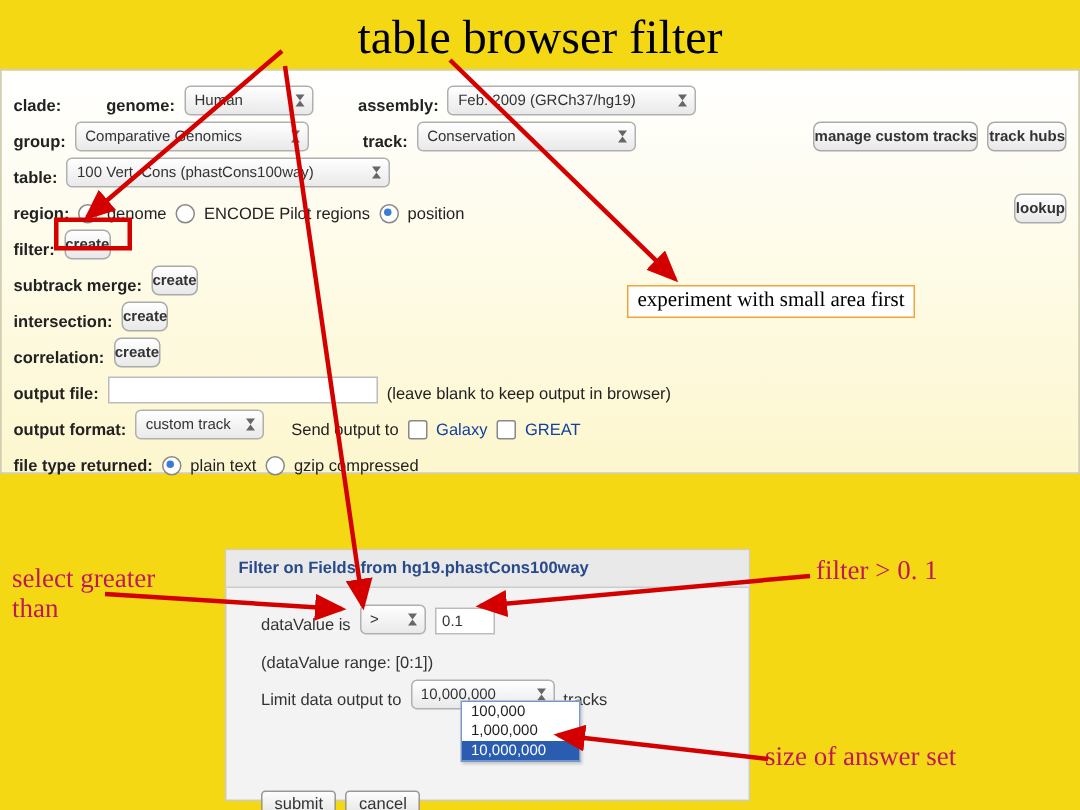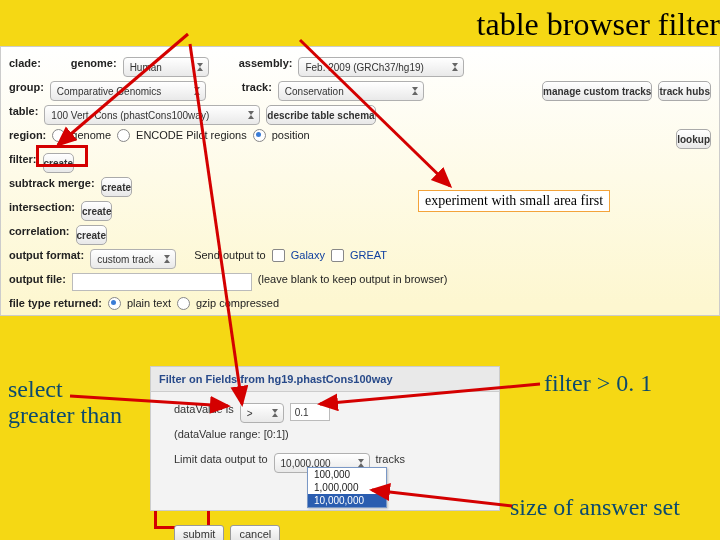--- a/index.html
+++ b/index.html
@@ -5,40 +5,40 @@
   html,body{margin:0;padding:0}
   body{
     width:720px;height:540px;
     background:#f5d814;
     font-family:"Times New Roman",serif;
     position:relative;
     overflow:hidden;
   }
   .title{
     font-size:32px;
-    text-align:right;
+    text-align:center;
     padding-top:6px;
     padding-bottom:20px;
   }
   
   .panel{
     position:absolute;
     background:#fff;
     border:1px solid #ccc;
     font-family:Arial,Helvetica,sans-serif;
     font-size:11px;
     color:#222;
     box-sizing:border-box;
   }
   .panel.top{
     left:0;top:46px;width:720px;height:270px;
     padding:6px 8px;
     background:linear-gradient(#fff,#fdf7d0 96%,#fdf7d0);
   }
-  .row{display:flex;align-items:flex-start;gap:6px;margin:4px 0;min-height:20px;flex-wrap:wrap}
+  .row{display:flex;align-items:flex-end;gap:6px;margin:4px 0;min-height:20px;flex-wrap:wrap}
   .lbl{font-weight:bold}
   .sel{
     display:inline-flex;align-items:center;
     background:linear-gradient(#fff,#e9e9e9);
     border:1px solid #b0b0b0;border-radius:4px;
     padding:1px 18px 1px 6px;height:16px;
     position:relative;font-size:10px;color:#333;
     min-width:60px;
   }
   .sel::after{
@@ -77,21 +77,21 @@
   
   svg.arrows{position:absolute;left:0;top:0;width:720px;height:540px;pointer-events:none}
   
   .callout{
     position:absolute;background:#fff;border:1px solid #f3a33a;
     font-family:"Times New Roman",serif;font-size:14px;
     padding:2px 6px;
   }
   
   .panel.bottom{
-    left:150px;top:366px;width:350px;height:145px;
+    left:150px;top:366px;width:350px;height:168px;
     background:#f3f3f3;
     padding:0;
   }
   .filterhdr{
     background:#e9e9e9;border-bottom:1px solid #ccc;
     font-family:Verdana,Arial,sans-serif;font-size:11px;font-weight:bold;
     color:#284a8a;padding:6px 8px;
   }
   .filterbody{padding:6px 8px;font-family:Arial,sans-serif;font-size:11px;color:#333}
   .filterbody .row{margin:5px 15px}
@@ -103,21 +103,21 @@
   }
   .dropdown-open div{padding:1px 6px}
   .dropdown-open div.selhl{background:#2a5db0;color:#fff}
   .square-btn{
     background:linear-gradient(#fdfdfd,#e4e4e4);
     border:1px solid #999;border-radius:3px;
     padding:2px 8px;font-size:11px;color:#333;
   }
   .ann{
     position:absolute;font-family:"Times New Roman",serif;
-    font-size:24px;color:#0c4a6e;
+    font-size:18px;color:#be185d;
   }
 </style>
 </head>
 <body>
 
 <div class="title">table browser filter</div>
 
 <div class="panel top">
   <div class="row">
     <span class="lbl">clade:</span>
@@ -134,21 +134,20 @@
     <span style="width:24px"></span>
     <span class="lbl">track:</span>
     <span class="sel" style="min-width:120px">Conservation</span>
     <span style="flex:1"></span>
     <span class="btn">manage custom tracks</span>
     <span class="btn">track hubs</span>
   </div>
   <div class="row">
     <span class="lbl">table:</span>
     <span class="sel" style="min-width:190px">100 Vert. Cons (phastCons100way)</span>
-    <span class="btn">describe table schema</span>
   </div>
   <div class="row">
     <span class="lbl">region:</span>
     <span class="radio"></span>
     <span>genome</span>
     <span class="radio"></span>
     <span>ENCODE Pilot regions</span>
     <span class="radio on"></span>
     <span>position</span>
     <span style="flex:1"></span>
@@ -164,35 +163,35 @@
   </div>
   <div class="row">
     <span class="lbl">intersection:</span>
     <span class="btn">create</span>
   </div>
   <div class="row">
     <span class="lbl">correlation:</span>
     <span class="btn">create</span>
   </div>
   <div class="row">
+    <span class="lbl">output file:</span>
+    <span class="txt" style="min-width:170px"></span>
+    <span>(leave blank to keep output in browser)</span>
+  </div>
+  <div class="row">
     <span class="lbl">output format:</span>
     <span class="sel">custom track</span>
     <span style="width:6px"></span>
     <span>Send output to</span>
     <span class="chk"></span>
     <span class="link">Galaxy</span>
     <span class="chk"></span>
     <span class="link">GREAT</span>
   </div>
   <div class="row">
-    <span class="lbl">output file:</span>
-    <span class="txt" style="min-width:170px"></span>
-    <span>(leave blank to keep output in browser)</span>
-  </div>
-  <div class="row">
     <span class="lbl">file type returned:</span>
     <span class="radio on"></span>
     <span>plain text</span>
     <span class="radio"></span>
     <span>gzip compressed</span>
   </div>
 </div>
 
 <div class="callout" style="left:418px;top:190px">experiment with small area first</div>
 

